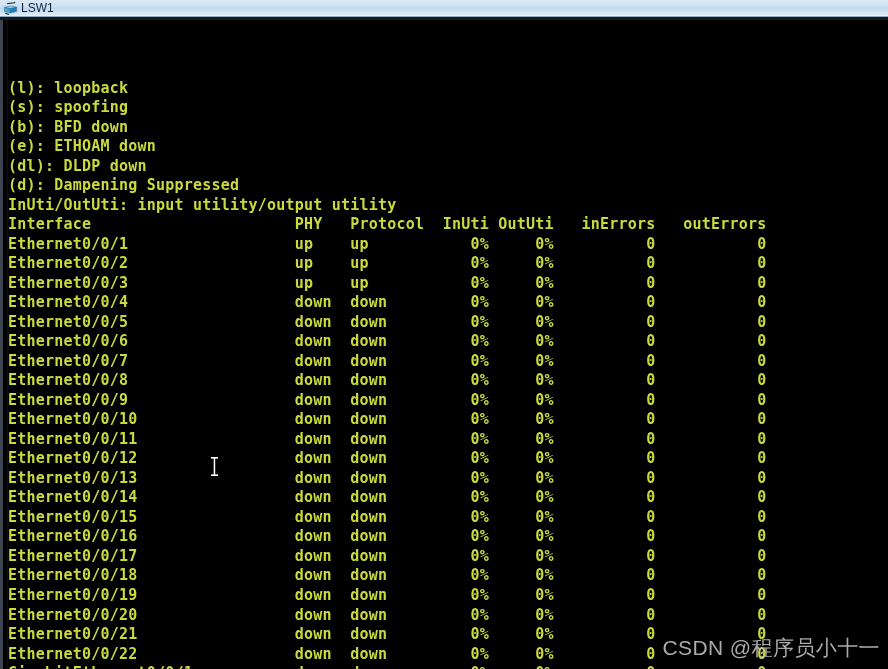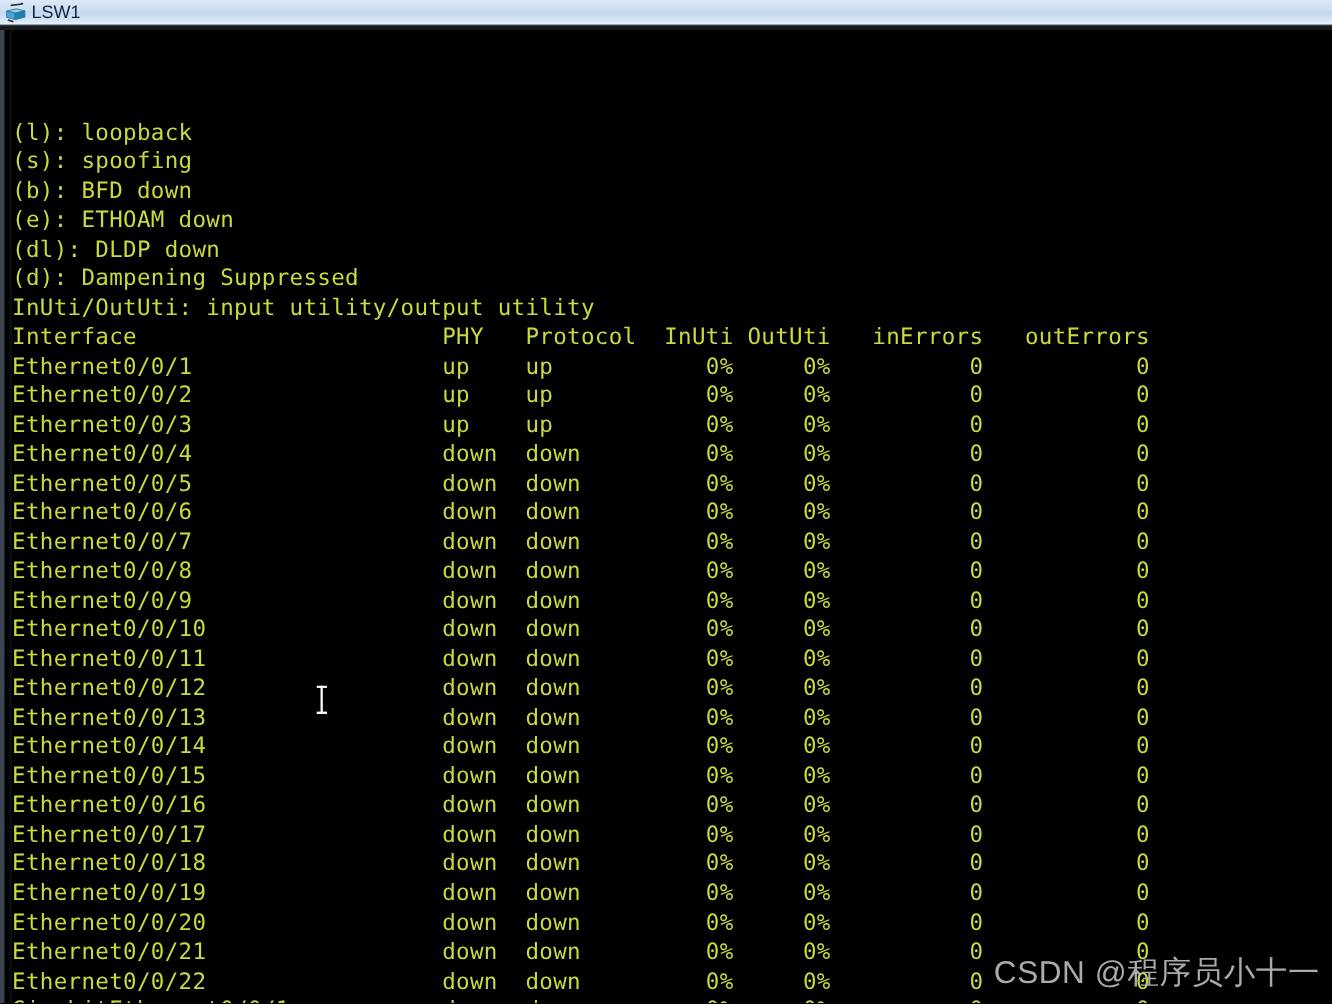--- a/index.html
+++ b/index.html
@@ -70,20 +70,21 @@
     position: absolute;
     left: 0;
     top: 20px;
     width: 888px;
     height: 649px;
     background: #000000;
     box-sizing: border-box;
     border-left: 3px solid #3c4450;
     border-right: 0;
     overflow: hidden;
+    font-weight: bold;
   }
   #terminal-bezel::before {
     content: "";
     position: absolute;
     left: 3px; top: 0;
     width: 2px; height: 649px;
     background: #0a0c0f;
   }
 
   #terminal-screen {

